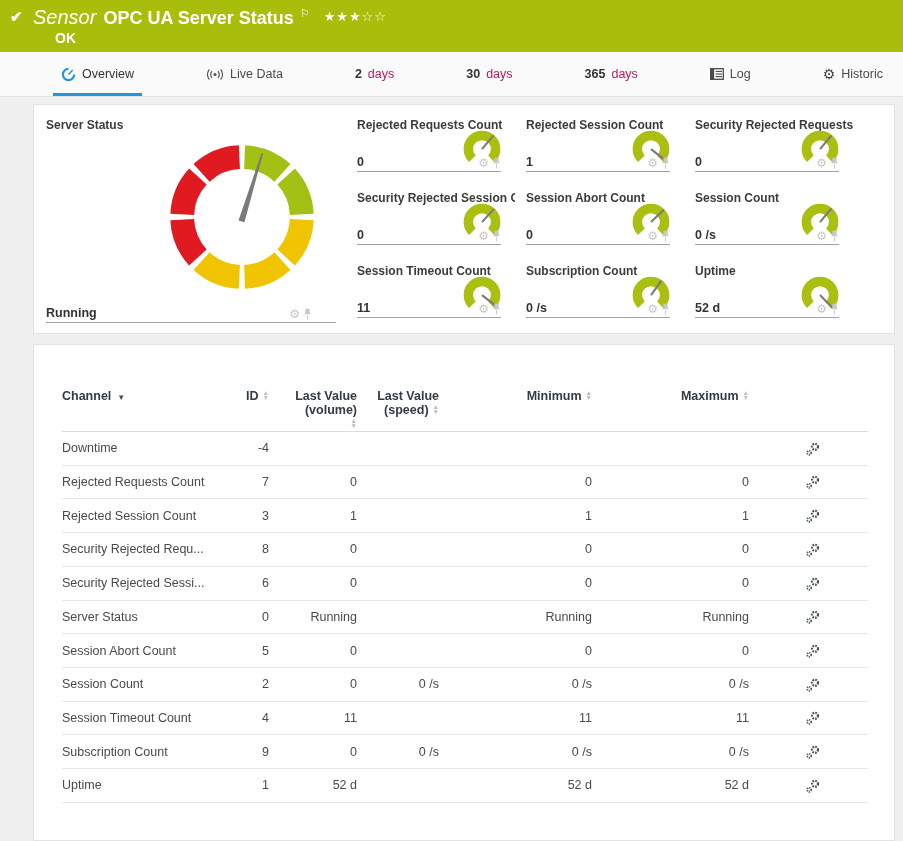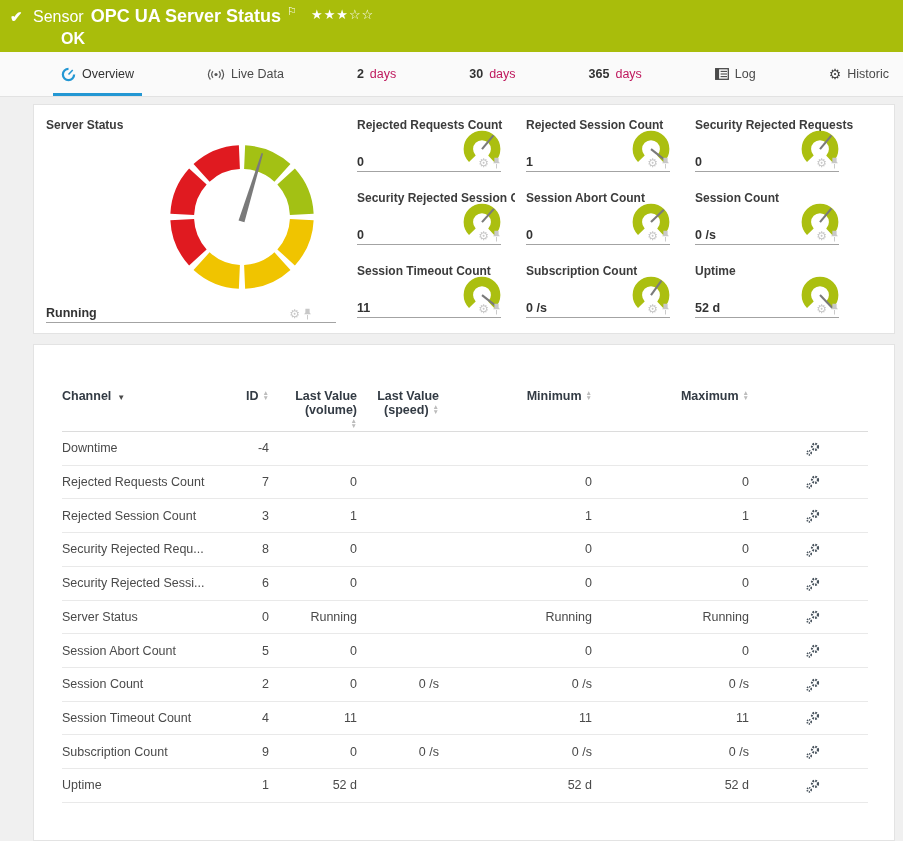--- a/index.html
+++ b/index.html
@@ -3,29 +3,29 @@
 <meta charset="utf-8">
 <style>
   * { box-sizing: border-box; margin: 0; padding: 0; }
   html,body { width:903px; height:841px; overflow:hidden;
     background:#f0f0f0; font-family:"Liberation Sans", sans-serif; }
 
   
   .top-bar { height:52px; background:#a9bd0b; color:#fff; position:relative; }
   .top-bar .check { position:absolute; left:10px; top:8px; font-size:15px; font-weight:bold; }
   .title-row { position:absolute; left:33px; top:6px; display:flex; align-items:baseline; }
-  .sensor-kind { font-size:16px; margin-right:7px; }
+  .sensor-kind { font-style:italic; font-size:20px; margin-right:7px; }
   .sensor-title { font-size:18px; font-weight:bold; }
   .flag { font-size:11px; margin-left:6px; transform:translateY(-7px); display:inline-block; }
   .stars { font-size:13px; margin-left:14px; letter-spacing:1px; transform:translateY(-3px); display:inline-block;}
-  .status-ok { position:absolute; left:61px; top:30px; font-size:16px; font-weight:bold; }
+  .status-ok { position:absolute; left:55px; top:30px; font-size:14px; font-weight:bold; }
 
   
   .tab-bar { height:45px; background:#fafafa; border-bottom:1px solid #e2e2e2;
-    display:flex; align-items:stretch; padding:0 10px 0 57px; justify-content:space-between; }
+    display:flex; align-items:stretch; padding:0 16px 0 57px; justify-content:space-between; }
   .tab { display:flex; align-items:center; gap:6px; font-size:12.5px; color:#4a4a4a;
     padding:0 4px; cursor:pointer; position:relative; }
   .tab.active { color:#333; }
   .tab.active::after { content:""; position:absolute; left:-4px; right:-4px; bottom:0;
     height:3px; background:#2397d3; }
   .tab .num { font-weight:bold; color:#333; }
   .tab .unit { color:#be185d; }
   .tab svg { display:block; }
   .tab .gear-glyph { font-size:14px; color:#444; line-height:1; }
 

